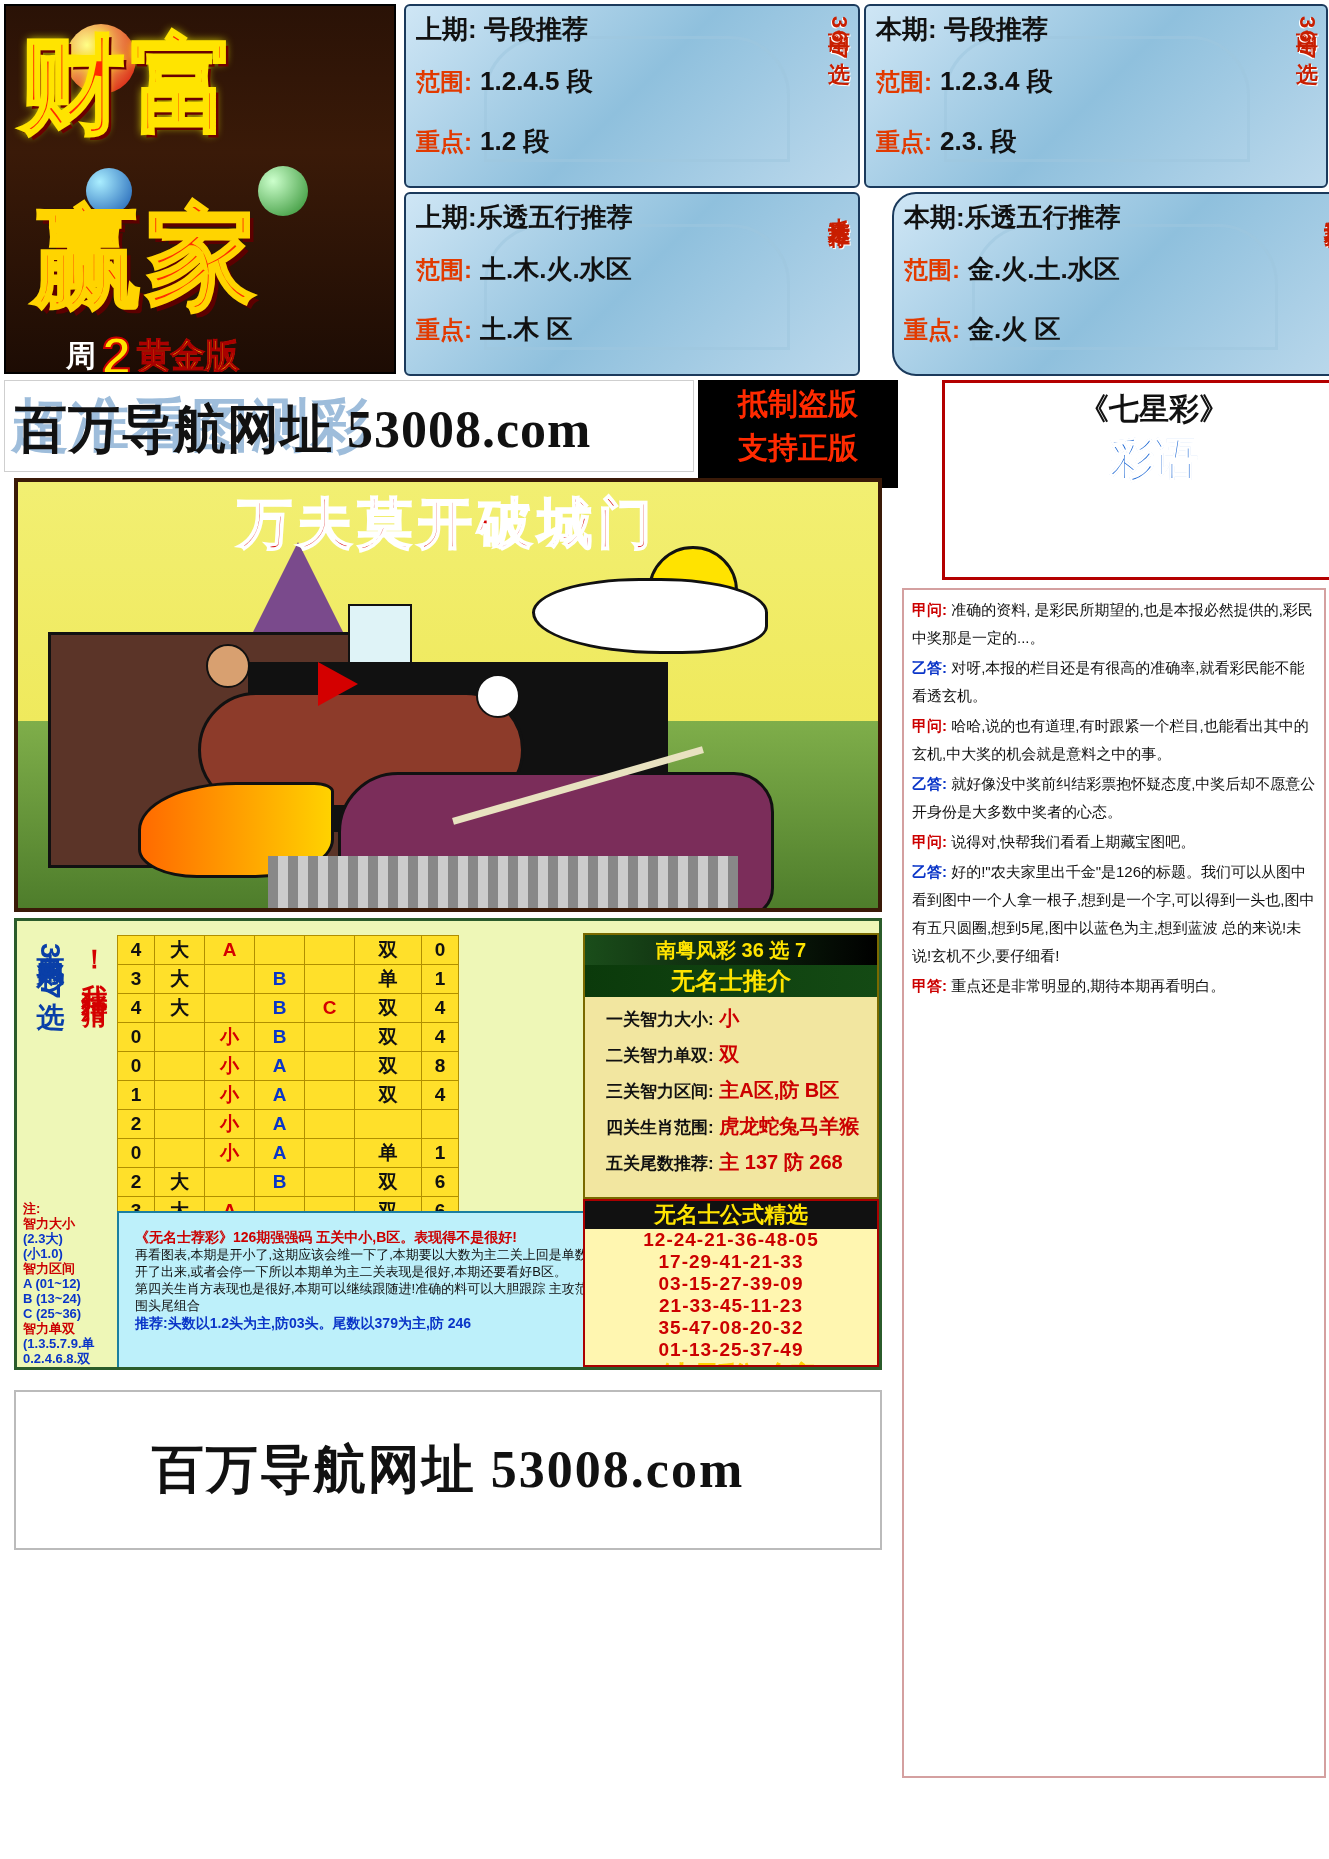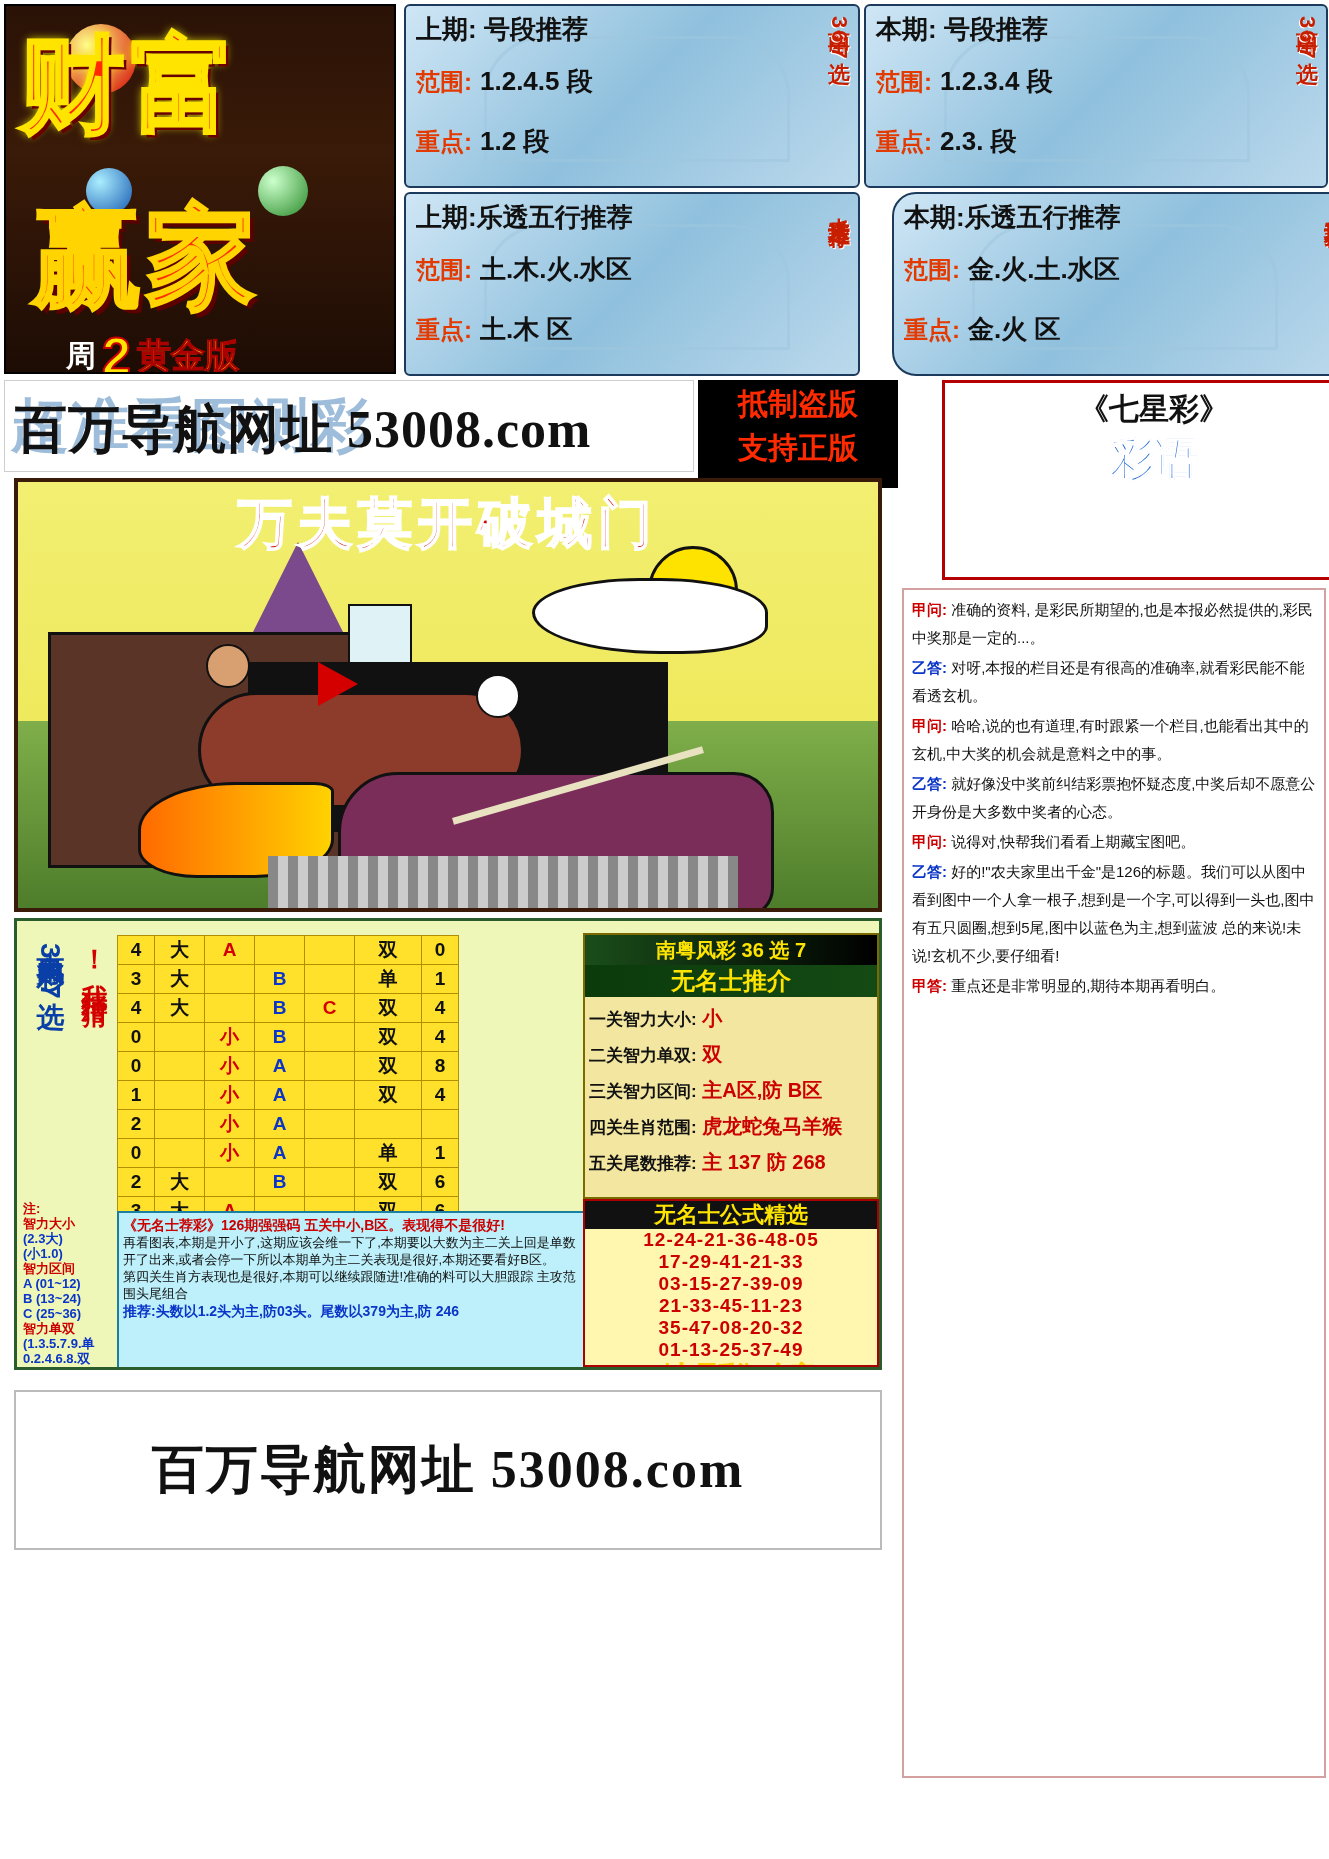--- a/index.html
+++ b/index.html
@@ -64,30 +64,30 @@
   #guess{position:absolute;left:56px;top:10px;width:40px;writing-mode:vertical-rl;font-size:26px;font-weight:bold;color:#d40000;letter-spacing:6px;}
   table.grid{position:absolute;left:100px;top:14px;border-collapse:collapse;background:#ffe02a;}
   table.grid td{border:1px solid #b18f00;width:47px;height:26px;text-align:center;font-size:19px;font-weight:bold;color:#111;}
   table.grid td.cA{color:#d40000;}
   table.grid td.cB{color:#0a35c8;}
   table.grid td.cC{color:#d40000;}
   table.grid td.w{width:64px;}
   table.grid td.n{width:34px;}
   #notes{position:absolute;left:6px;top:280px;width:96px;font-size:13px;color:#c00;line-height:15px;font-weight:bold;}
   #notes .b{color:#0a35c8;}
-  #bluebox{position:absolute;left:100px;top:290px;width:456px;height:152px;background:#bdf0fa;border:2px solid #1b7fa0;padding:4px;}
+  #bluebox{position:absolute;left:100px;top:290px;width:456px;height:152px;background:#bdf0fa;border:2px solid #1b7fa0;padding:16px;}
   #bluebox .l1{font-size:14px;color:#c00;font-weight:bold;line-height:17px;}
   #bluebox .l2{font-size:13px;color:#111;line-height:17px;}
   #bluebox .l3{font-size:14px;color:#0a35c8;font-weight:bold;line-height:18px;}
 
   
   #wumingbox{position:absolute;left:566px;top:12px;width:292px;height:262px;background:#f2e6a0;border:2px solid #7a6a00;overflow:hidden;}
   #wumingbox .hd{height:30px;background:linear-gradient(90deg,#1a4d1a,#000);color:#ffe400;font-size:20px;font-weight:bold;text-align:center;line-height:30px;}
   #wumingbox .hd2{height:32px;background:linear-gradient(90deg,#0b3a0b,#144a14);color:#ffe400;font-size:24px;font-weight:bold;text-align:center;line-height:32px;}
-  #wumingbox .rows{padding:4px 4px;}
+  #wumingbox .rows{padding:4px 21px;}
   #wumingbox .r{font-size:17px;font-weight:bold;color:#111;line-height:34px;white-space:nowrap;}
   #wumingbox .r .k{color:#111;}
   #wumingbox .r .v{color:#c00;font-size:20px;}
   #formula{position:absolute;left:566px;top:278px;width:292px;height:164px;background:#fff6b0;border:2px solid #a00;overflow:hidden;}
   #formula .fh{height:28px;background:#111;color:#ffe400;font-size:22px;font-weight:bold;text-align:center;line-height:28px;}
   #formula .fr{font-size:19px;font-weight:bold;color:#c00;text-align:center;line-height:22px;letter-spacing:1px;}
   #formula .ff{font-size:24px;font-weight:bold;color:#d40000;text-align:center;line-height:28px;-webkit-text-stroke:1px #ffd000;}
 
   
   #rightcol{left:902px;top:588px;width:424px;height:1190px;background:#fff;border:2px solid #d4a0a0;padding:6px 8px;overflow:hidden;}

